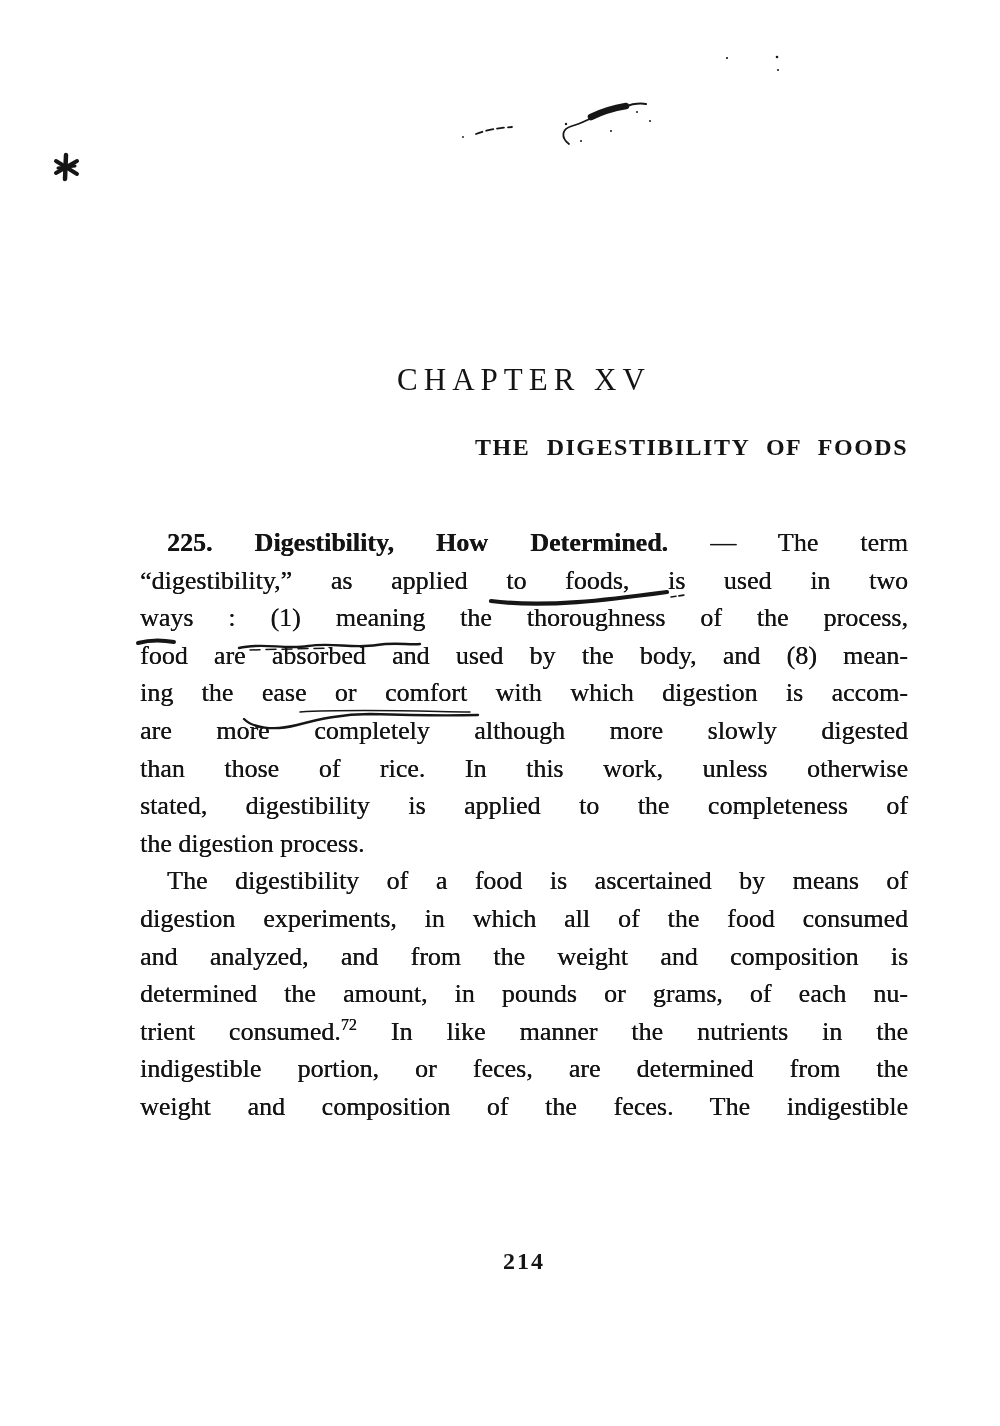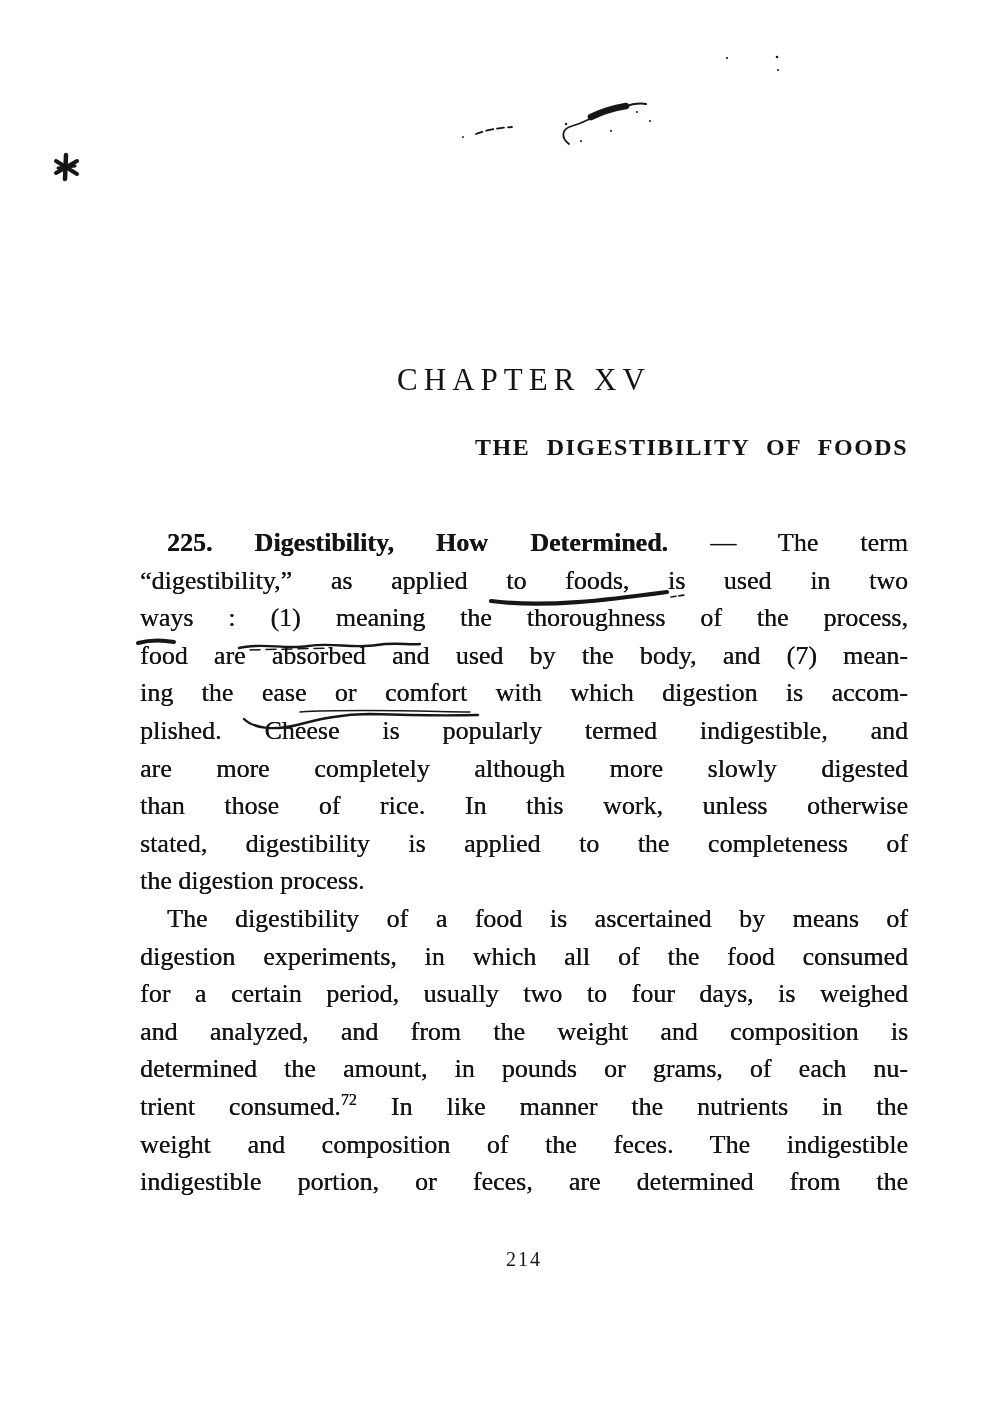--- a/index.html
+++ b/index.html
@@ -56,58 +56,56 @@
   .bold { font-weight: bold; }
   sup.fn {
     vertical-align: super;
     font-size: 0.62em;
     line-height: 0;
   }
   .page-number {
     position: absolute;
     left: 140px; top: 1248px; width: 768px;
     text-align: center;
-    font-size: 20px;
-    font-weight: normal;
+    font-size: 24px;
+    font-weight: bold;
     letter-spacing: 2px;
   }
   .mark { stroke: #161616; fill: none; stroke-linecap: round; stroke-linejoin: round; }
   .dot  { fill: #161616; stroke: none; }
 </style>
 </head>
 <body>
 
 <div class="page">
 
   <div class="chapter-heading">CHAPTER XV</div>
 
   <div class="section-heading">THE DIGESTIBILITY OF FOODS</div>
 
   <div class="textblock">
     <div>
       <div class="line indent"><span class="bold">225.  Digestibility,  How  Determined.</span> <span>— The  term</span></div>
       <div class="line">“digestibility,” as applied to foods, is used in two</div>
       <div class="line">ways : (1) meaning the thoroughness of the process,</div>
-      <div class="line">food are absorbed and used by the body, and (7) mean-</div>
+      <div class="line">food are absorbed and used by the body, and (8) mean-</div>
       <div class="line">ing the ease or comfort with which digestion is accom-</div>
-      <div class="line">plished.  Cheese is popularly termed indigestible, and</div>
       <div class="line">are more completely although more slowly digested</div>
       <div class="line">than those of rice.  In this work, unless otherwise</div>
       <div class="line">stated, digestibility is applied to the completeness of</div>
       <div class="line nojust">the digestion process.</div>
     </div>
     <div>
       <div class="line indent">The digestibility of a food is ascertained by means of</div>
       <div class="line">digestion experiments, in which all of the food consumed</div>
-      <div class="line">for a certain period, usually two to four days, is weighed</div>
       <div class="line">and analyzed, and from the weight and composition is</div>
       <div class="line">determined the amount, in pounds or grams, of each nu-</div>
       <div class="line"><span>trient consumed.</span><sup class="fn">72</sup> <span>In like manner the nutrients in the</span></div>
+      <div class="line">indigestible portion, or feces, are determined from the</div>
       <div class="line">weight and composition of the feces.  The indigestible</div>
-      <div class="line">indigestible portion, or feces, are determined from the</div>
     </div>
   </div>
 
   <div class="page-number">214</div>
 
   <svg class="overlay" viewBox="0 0 1000 1426" xmlns="http://www.w3.org/2000/svg">
 
     <g>
       <path class="mark" d="M 66 155 L 65 179" stroke-width="4.5"></path>
       <path class="mark" d="M 56 161 L 77 174" stroke-width="4"></path>

